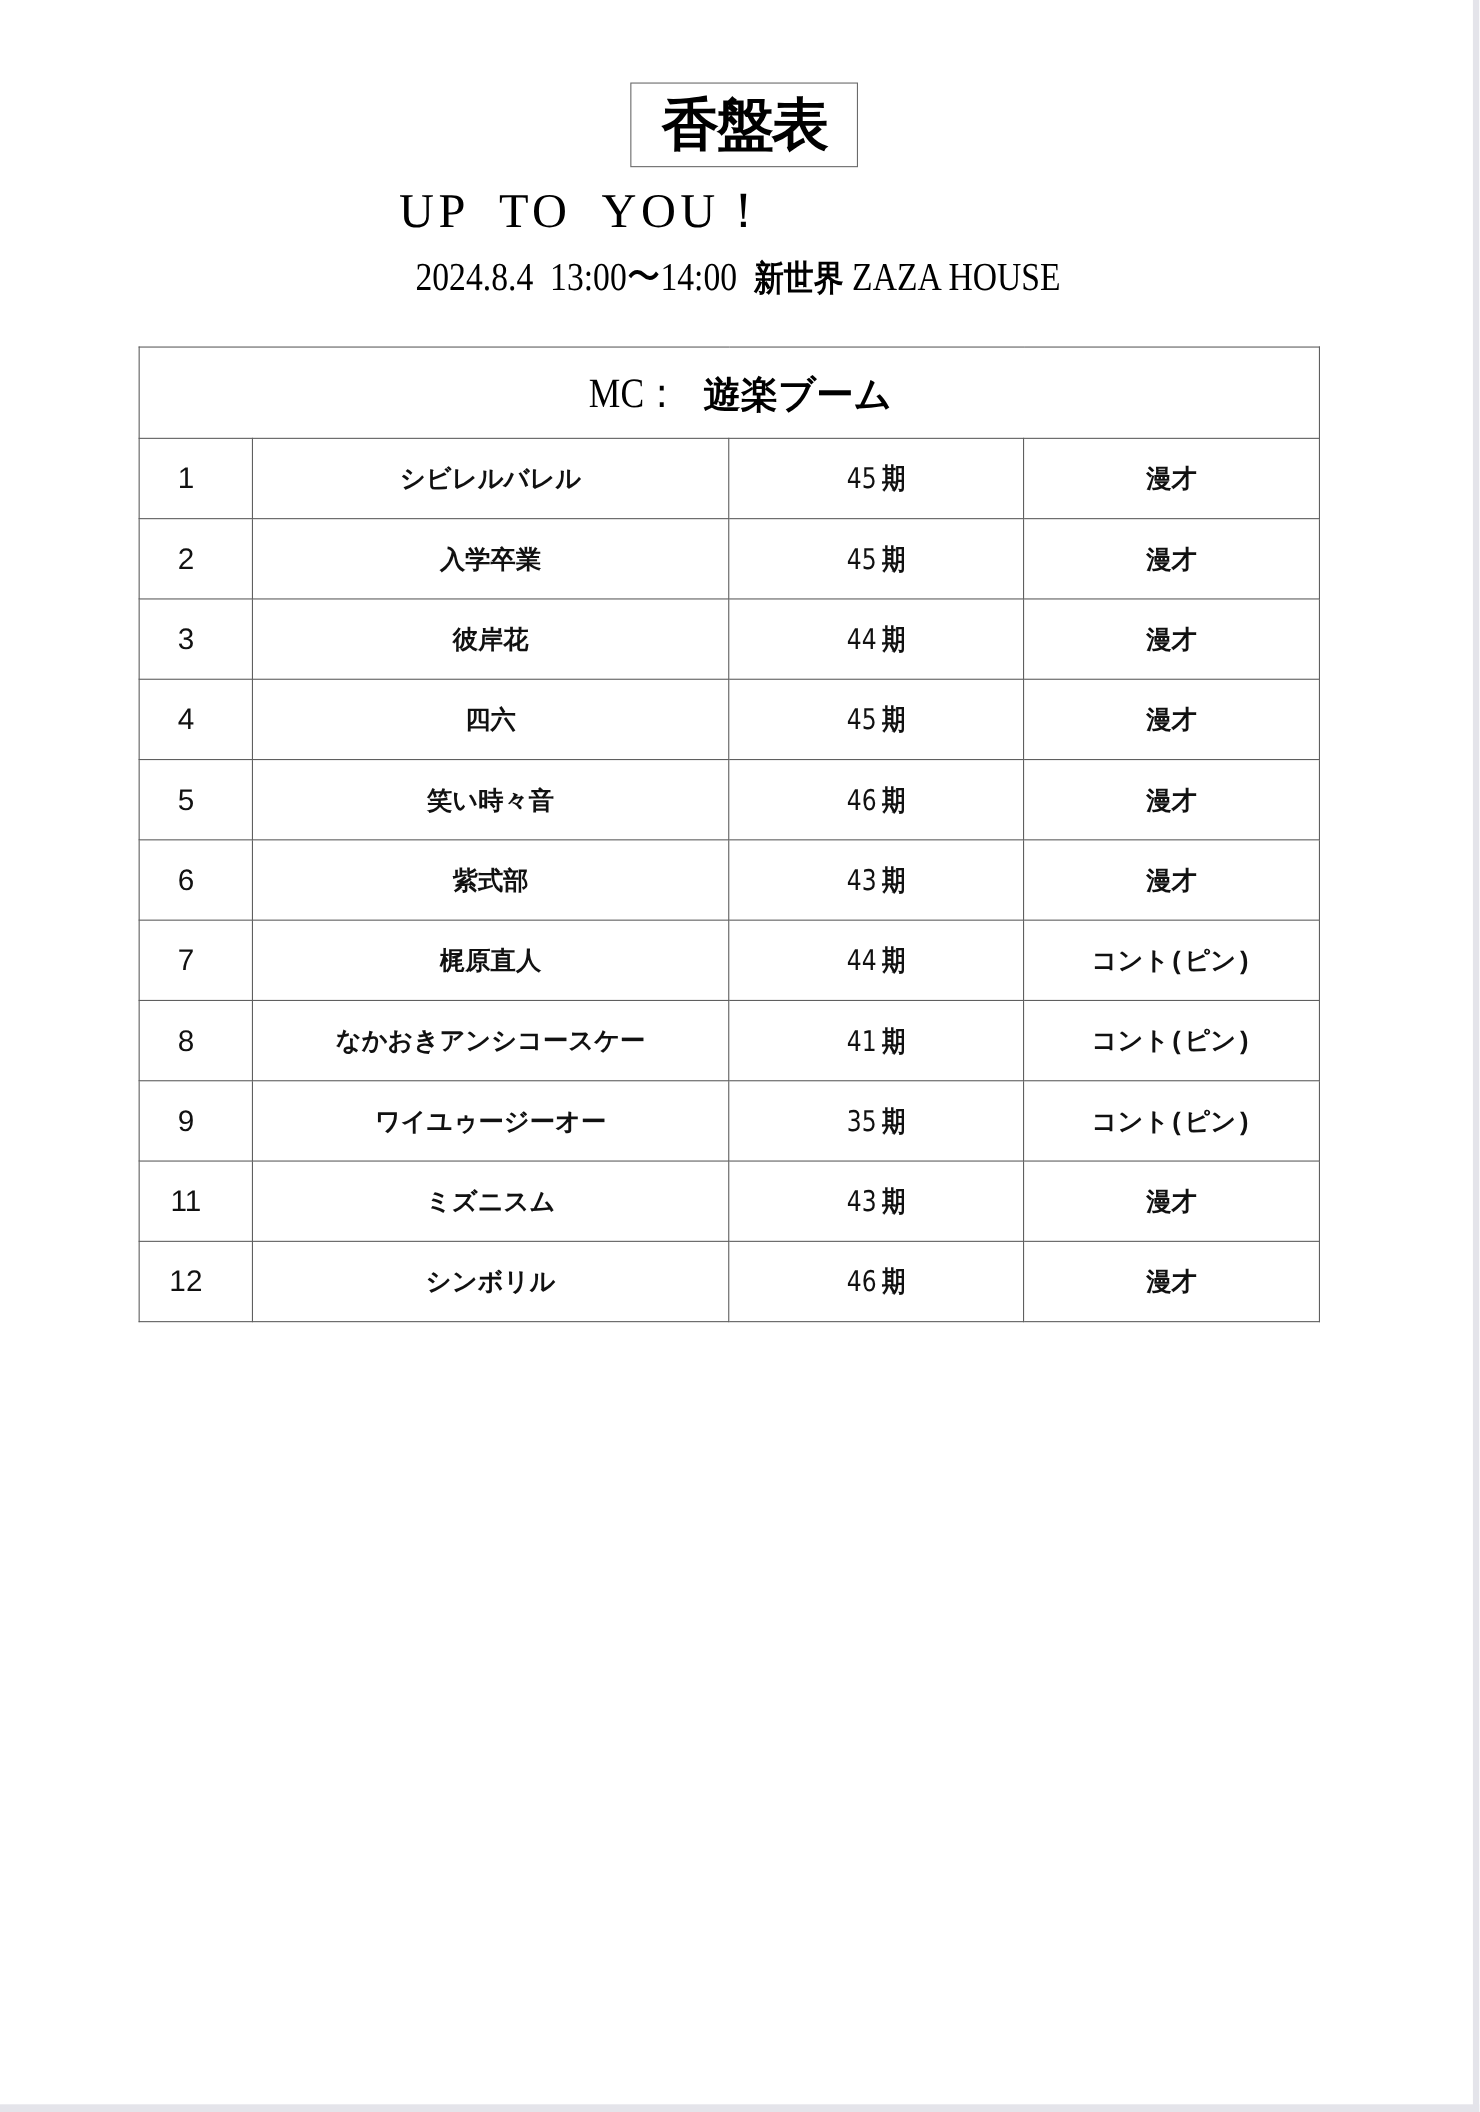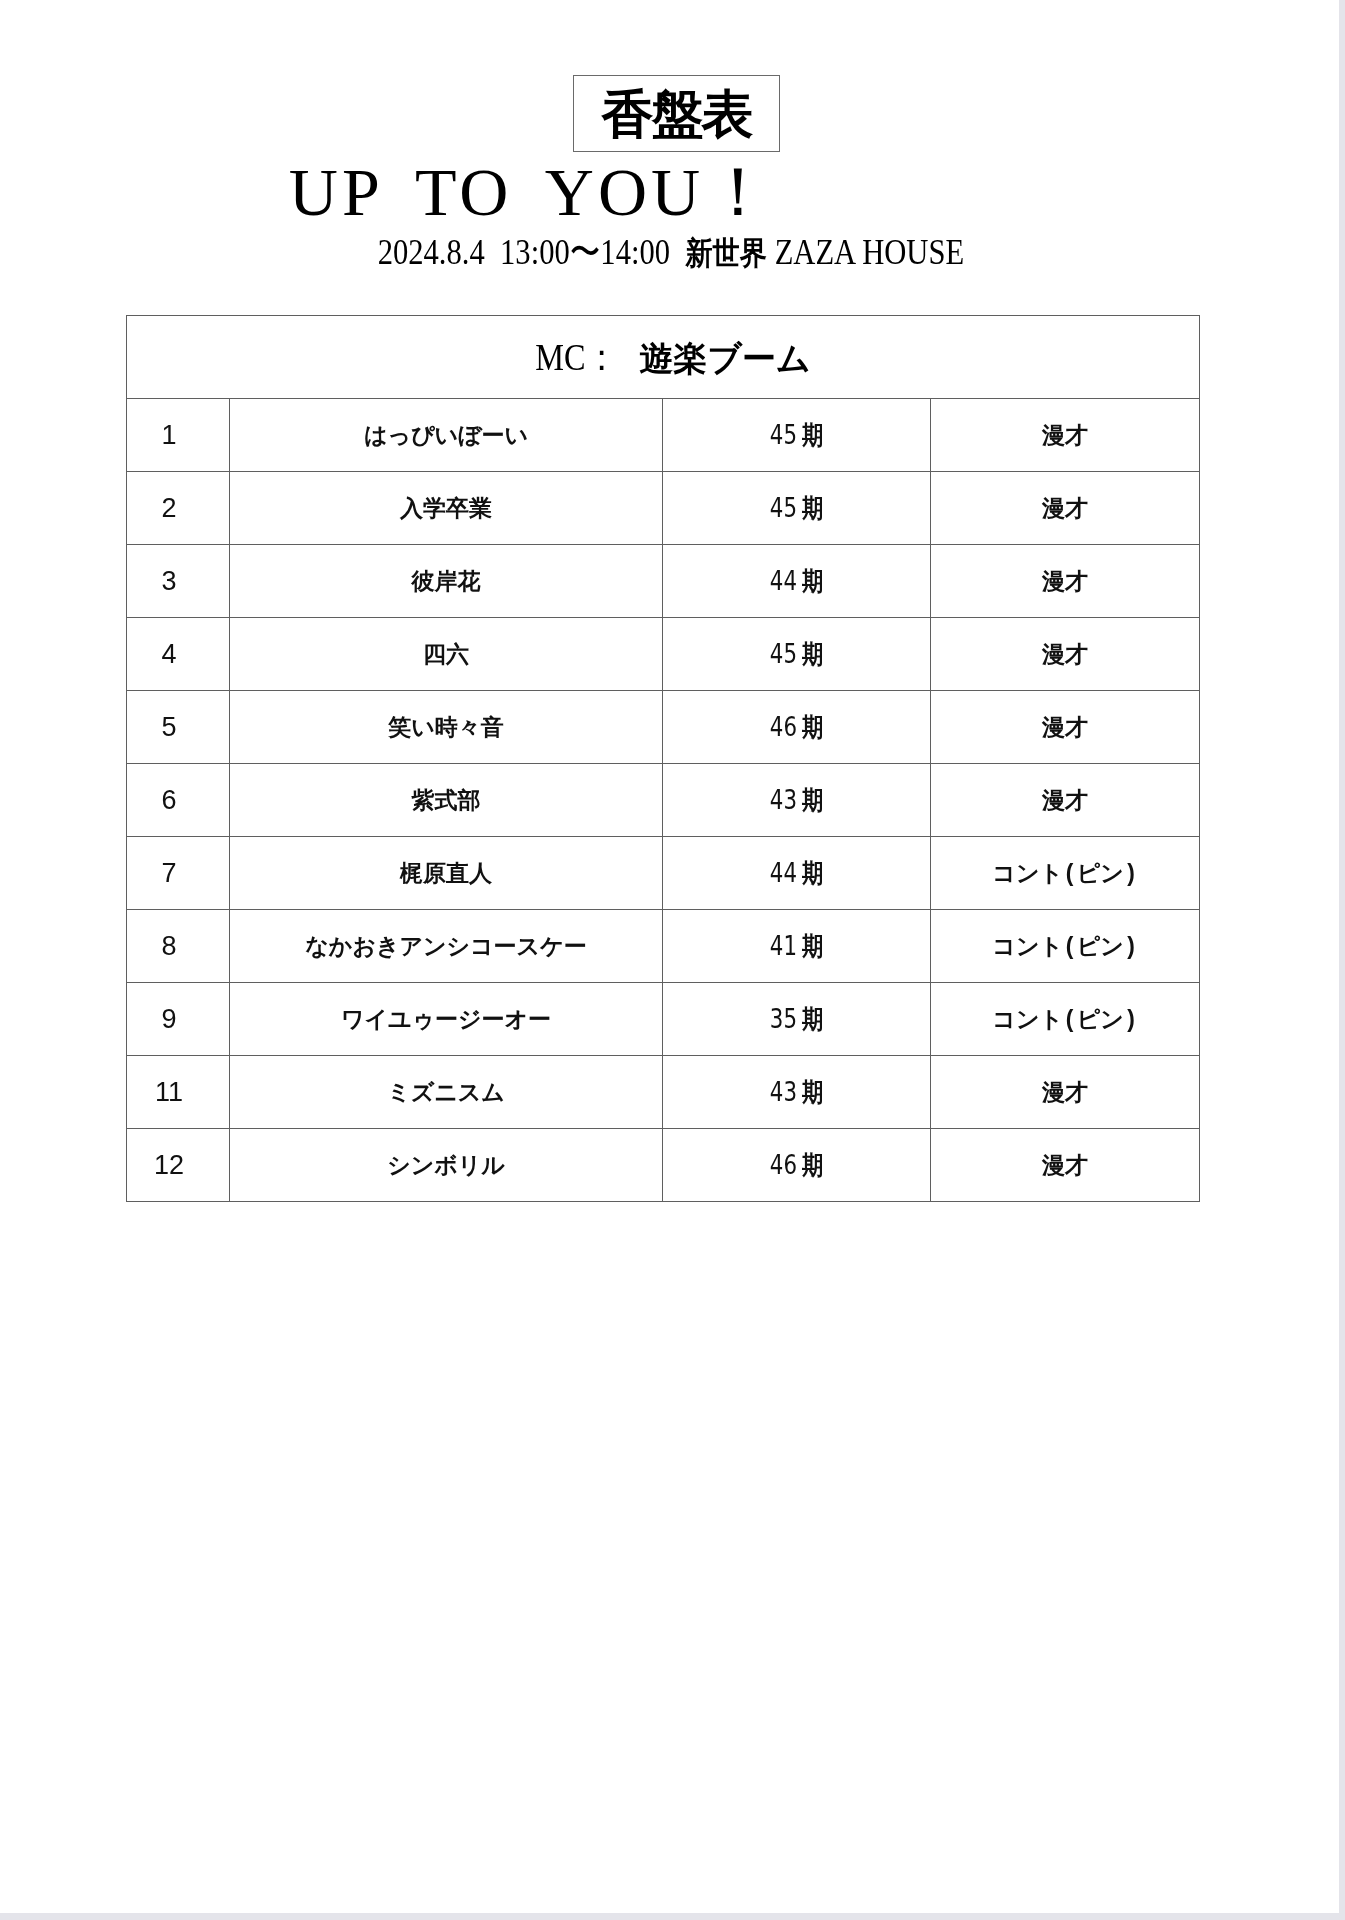--- a/index.html
+++ b/index.html
@@ -45,21 +45,21 @@
       line-height: 1;
       color: #000;
     }
     .event-title {
       position: absolute;
       left: 0;
       width: 1065px;
       top: 160px;
       text-align: center;
       font-family: "Liberation Serif", "DejaVu Serif", serif;
-      font-size: 68px;
+      font-size: 44px;
       line-height: 64px;
       letter-spacing: 4px;
       word-spacing: 14px;
       color: #000;
     }
     .event-info {
       position: absolute;
       left: 0;
       width: 1345px;
       top: 232px;
@@ -183,21 +183,21 @@
       <col class="col-genre">
     </colgroup>
     <tbody id="lineup-body">
       <tr class="mc-row">
         <td class="mc-cell" colspan="4">
           <span class="mc-prefix">MC：</span><span class="mc-name">遊楽ブーム</span>
         </td>
       </tr>
     <tr class="act-row">
           <td class="cell-no"><span>1</span></td>
-          <td class="cell-name"><span>はっぴいぼーい</span></td>
+          <td class="cell-name"><span>シビレルバレル</span></td>
           <td class="cell-term"><span class="term-inner"><span>45</span><span class="term-suffix">期</span></span></td>
           <td class="cell-genre"><span>漫才</span></td>
         </tr>
         <tr class="act-row">
           <td class="cell-no"><span>2</span></td>
           <td class="cell-name"><span>入学卒業</span></td>
           <td class="cell-term"><span class="term-inner"><span>45</span><span class="term-suffix">期</span></span></td>
           <td class="cell-genre"><span>漫才</span></td>
         </tr>
         <tr class="act-row">

